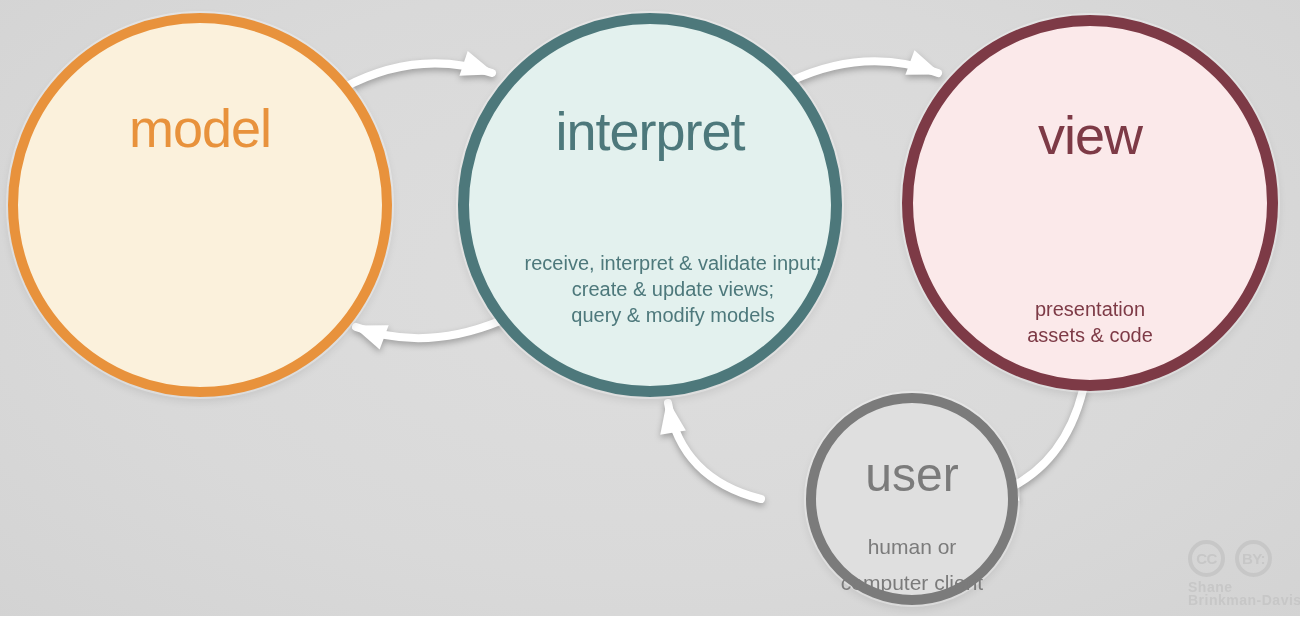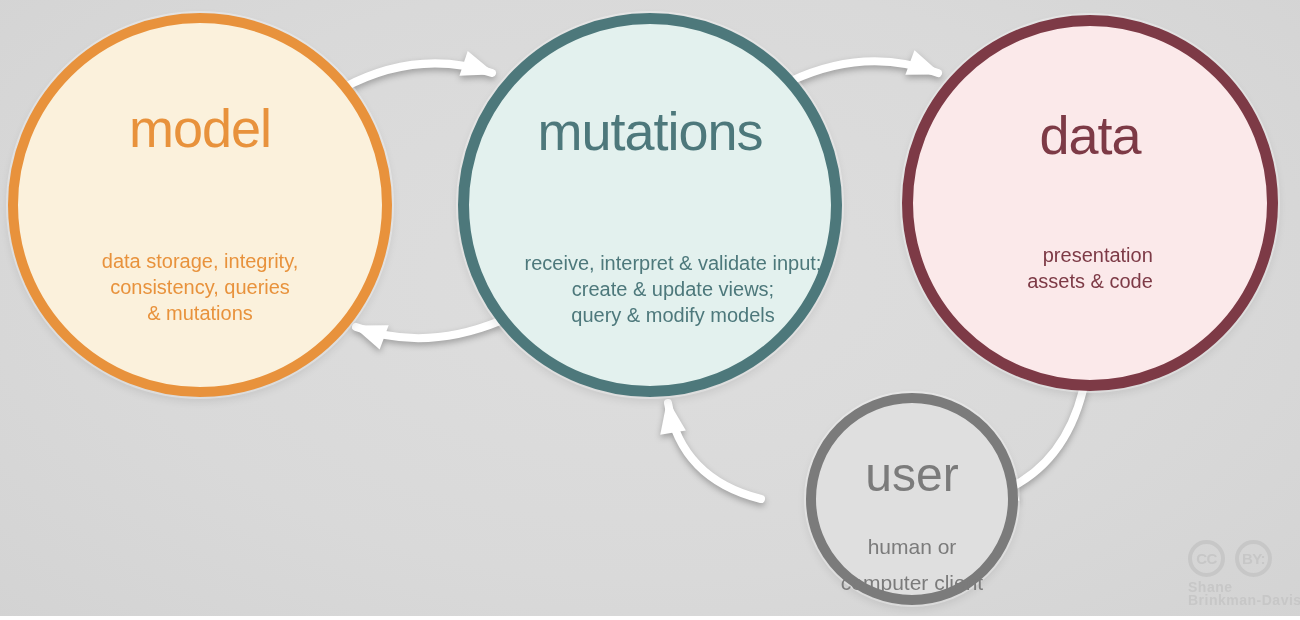--- a/index.html
+++ b/index.html
@@ -49,21 +49,21 @@
   .node-model      { left: 8px;   top: 13px;  width: 384px; height: 384px; border-width: 10px; }
   .node-controller { left: 458px; top: 13px;  width: 384px; height: 384px; border-width: 11px; }
   .node-view       { left: 902px; top: 15px;  width: 376px; height: 376px; border-width: 11px; }
   .node-user       { left: 806px; top: 393px; width: 212px; height: 212px; border-width: 10px; }
 
   .node-model .title      { font-size: 54px; padding-top: 78px; }
   .node-model .desc       { margin-top: 73px; }
   .node-controller .title { font-size: 54px; padding-top: 80px; }
   .node-controller .desc  { margin-top: 72px; margin-left: 46px; }
   .node-view .title       { font-size: 54px; padding-top: 82px; }
-  .node-view .desc        { margin-top: 60px; text-align: right; }
+  .node-view .desc        { margin-top: 114px; }
   .node-user .title       { font-size: 48px; padding-top: 48px; letter-spacing: 0; }
   .node-user .desc        { margin-top: 10px; font-size: 21px; line-height: 36px; }
 
   
   .arrows {
     position: absolute;
     left: 0; top: 0;
     width: 1300px; height: 620px;
     filter: drop-shadow(0 3px 3px rgba(0,0,0,0.28));
     pointer-events: none;
@@ -120,34 +120,31 @@
     </defs>
     <path class="link" d="M 343 88 Q 418 48 492 73" marker-end="url(#ah)"></path>
     <path class="link" d="M 791 81 Q 866 46 938 73" marker-end="url(#ah)"></path>
     <path class="link" d="M 500 321 Q 424 352 356 327" marker-end="url(#ah)"></path>
     <path class="link" d="M 1083 390 Q 1062 474 987 497" marker-end="url(#ah)"></path>
     <path class="link" d="M 761 499 Q 681 479 668 403" marker-end="url(#ah)"></path>
   </svg>
 
   <div class="node node-model" style="--border: #e8923c; --fill: #fbf1dc; --text: #e8923c;">
     <div class="title">model</div>
-    <div class="desc">data storage, integrity,
-consistency, queries
-&amp; mutations</div>
   </div>
 
   <div class="node node-controller" style="--border: #4d787b; --fill: #e3f1ee; --text: #4d787b;">
-    <div class="title">mutations</div>
+    <div class="title">interpret</div>
     <div class="desc">receive, interpret &amp; validate input;
 create &amp; update views;
 query &amp; modify models</div>
   </div>
 
   <div class="node node-view" style="--border: #7d3a46; --fill: #fbe9ea; --text: #7d3a46;">
-    <div class="title">data</div>
+    <div class="title">view</div>
     <div class="desc">presentation
 assets &amp; code</div>
   </div>
 
   <div class="node node-user" style="--border: #7b7b7b; --fill: #dfdfdf; --text: #7b7b7b;">
     <div class="title">user</div>
     <div class="desc">human or
 computer client</div>
   </div>
 

